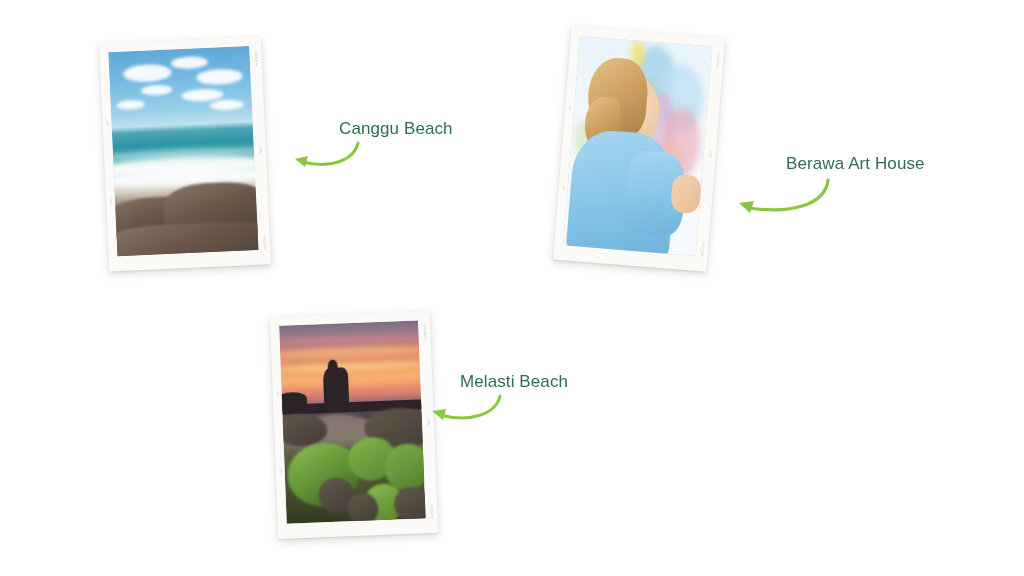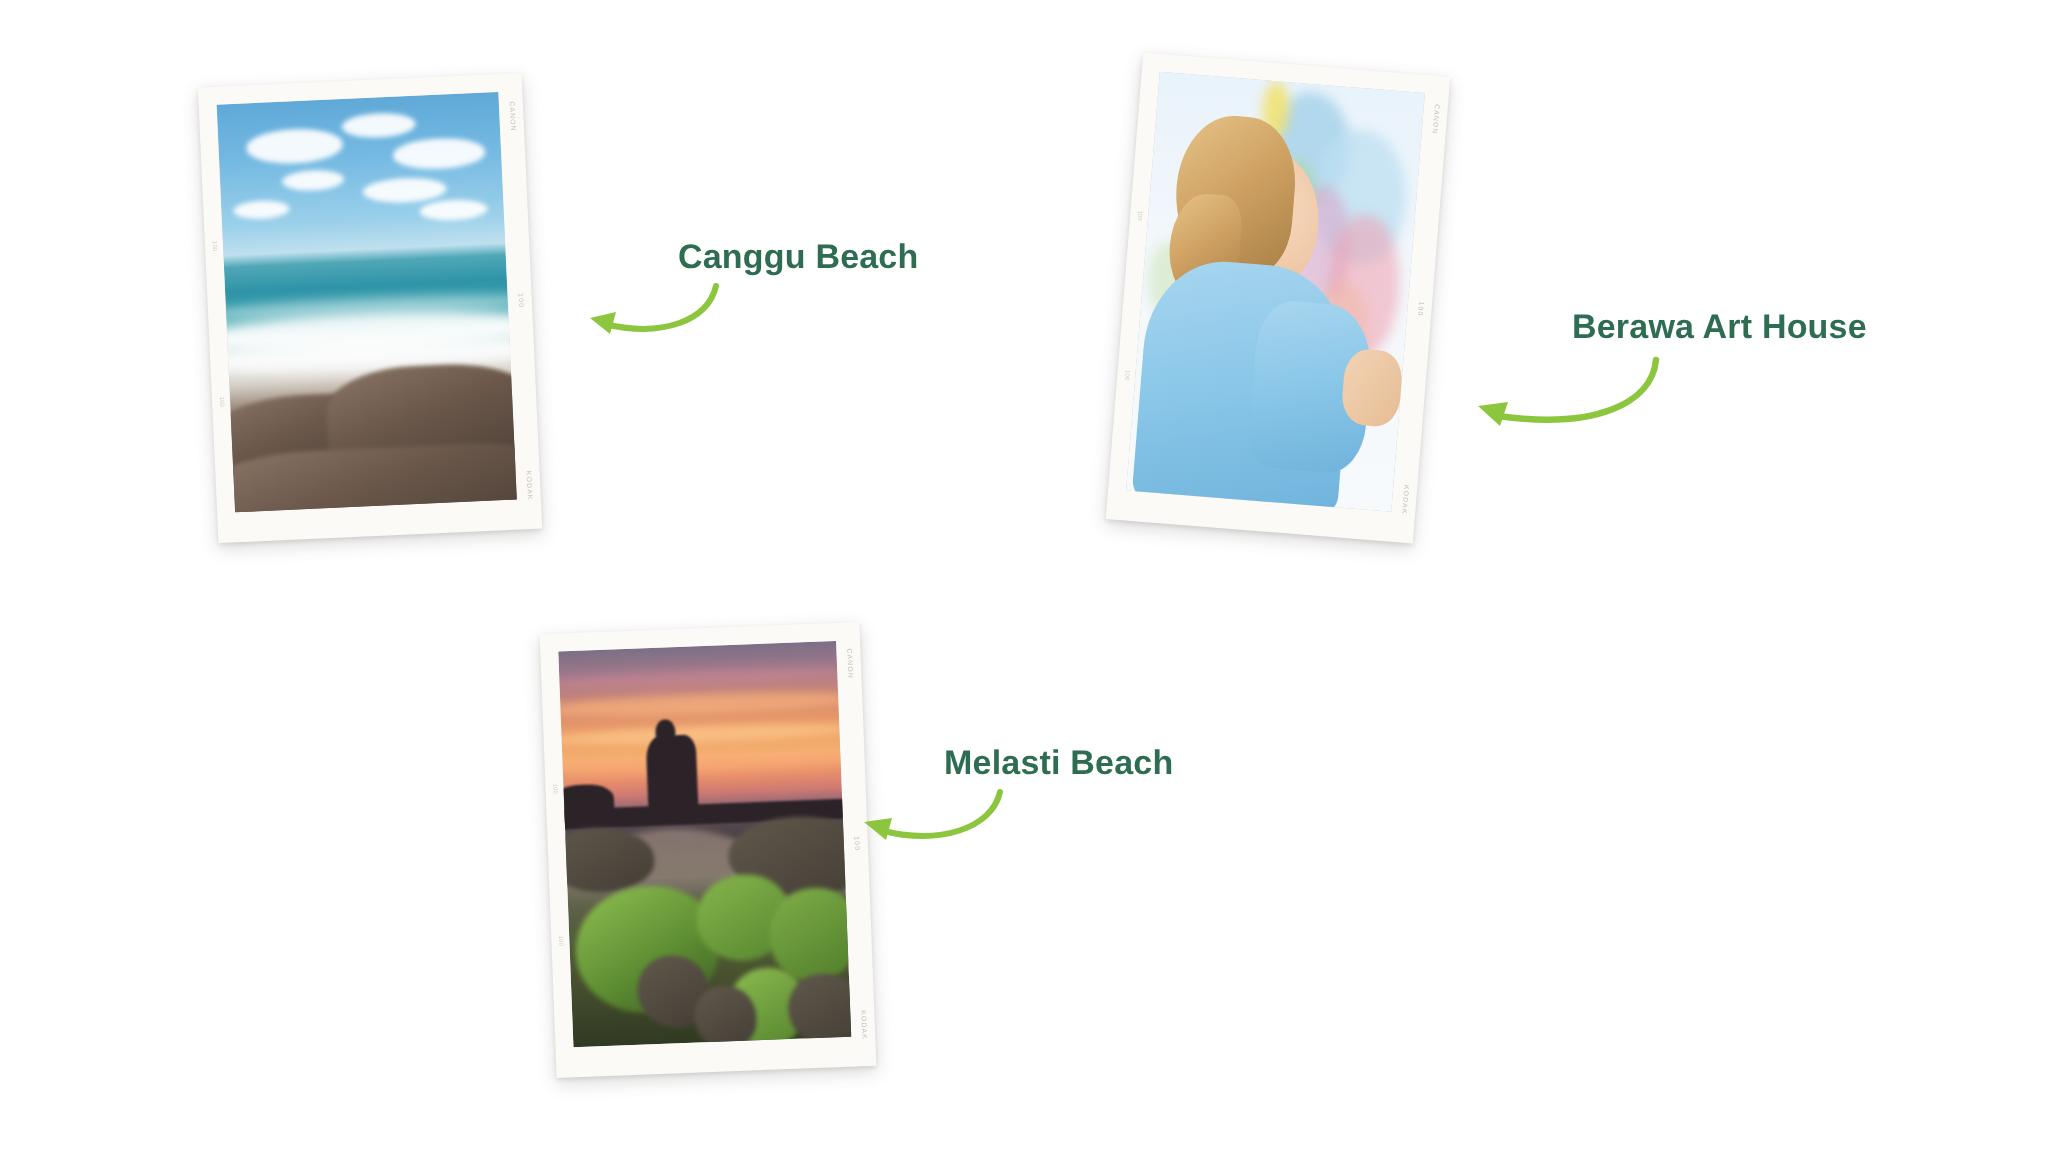--- a/index.html
+++ b/index.html
@@ -220,38 +220,38 @@
     filter: blur(1.6px);
   }
 
   
   .annotation { position: absolute; }
   .annot-label {
     position: absolute;
     color: #2e6d52;
     font-family: "Liberation Sans", sans-serif;
     font-size: 17px;
-    font-weight: 700;
+    font-weight: 400;
     letter-spacing: 0.1px;
     white-space: nowrap;
     line-height: 1;
   }
   .annot-arrow { position: absolute; }
   .annot-arrow svg { display: block; overflow: visible; }
 
   #annot-canggu  { left: 286px; top: 120px; }
   #annot-canggu  .annot-label { left: 53px; top: 0px; }
   #annot-canggu  .annot-arrow { left: 0px;  top: 20px; }
 
   #annot-berawa  { left: 727px; top: 155px; }
   #annot-berawa  .annot-label { left: 59px; top: 0px; }
   #annot-berawa  .annot-arrow { left: 0px;  top: 22px; }
 
   #annot-melasti { left: 424px; top: 373px; }
-  #annot-melasti .annot-label { left: 48px; top: 0px; }
+  #annot-melasti .annot-label { left: 36px; top: 0px; }
   #annot-melasti .annot-arrow { left: 0px;  top: 20px; }
 </style>
 </head>
 <body>
 
 <div class="canvas">
 
   <div class="photo-card" id="photo-canggu">
     <div class="photo-inner">
       <div class="scene-canggu">

